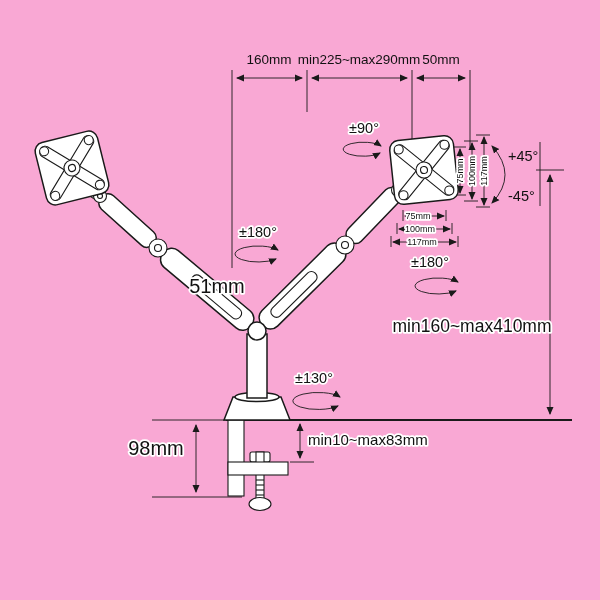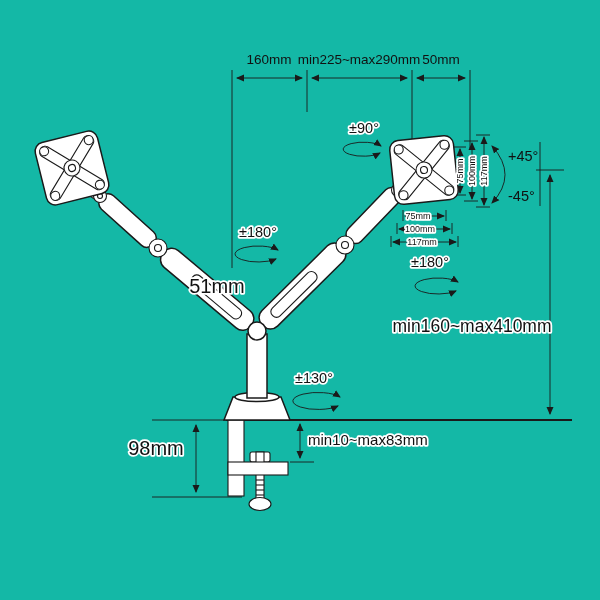--- a/index.html
+++ b/index.html
@@ -1,16 +1,16 @@
 <!DOCTYPE html>
 <html><head>
 <meta charset="utf-8">
 <style>
   html,body { margin:0; padding:0; background:#fff; }
-  #canvas { position:relative; width:600px; height:600px; background:#14b8a6; overflow:hidden; }
+  #canvas { position:relative; width:600px; height:600px; background:#f9a8d4; overflow:hidden; }
   svg text { font-family:"Liberation Sans", sans-serif; fill:#111; }
   .t8  { font-size:9px; }
   .t13 { font-size:13.5px; }
   .t14 { font-size:14.5px; }
   .t15 { font-size:15px; }
   .t17 { font-size:17.5px; }
   .t20 { font-size:20px; }
   .halo { paint-order:stroke; stroke:#fff; stroke-width:3.5px; stroke-linejoin:round; }
   .ln   { stroke:#1a1a1a; stroke-width:1; fill:none; }
   .thin { stroke-width:0.9; }

